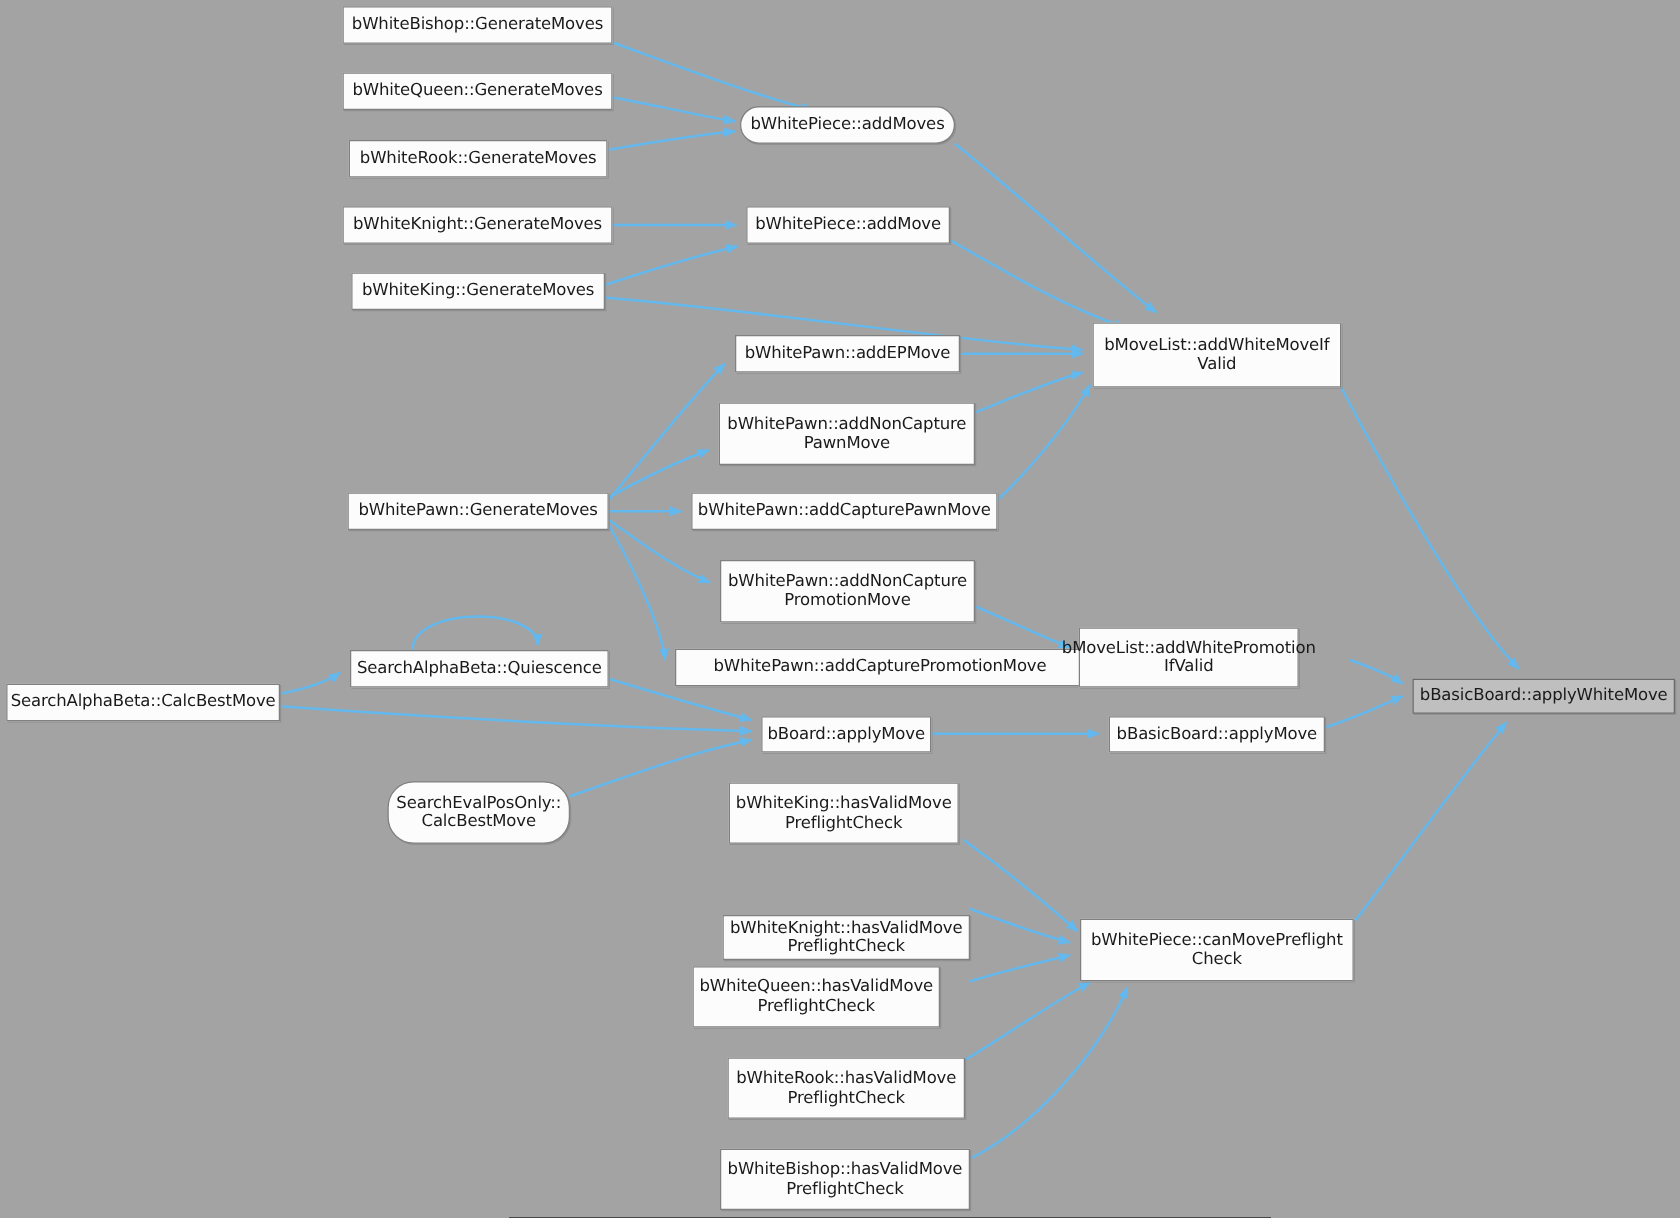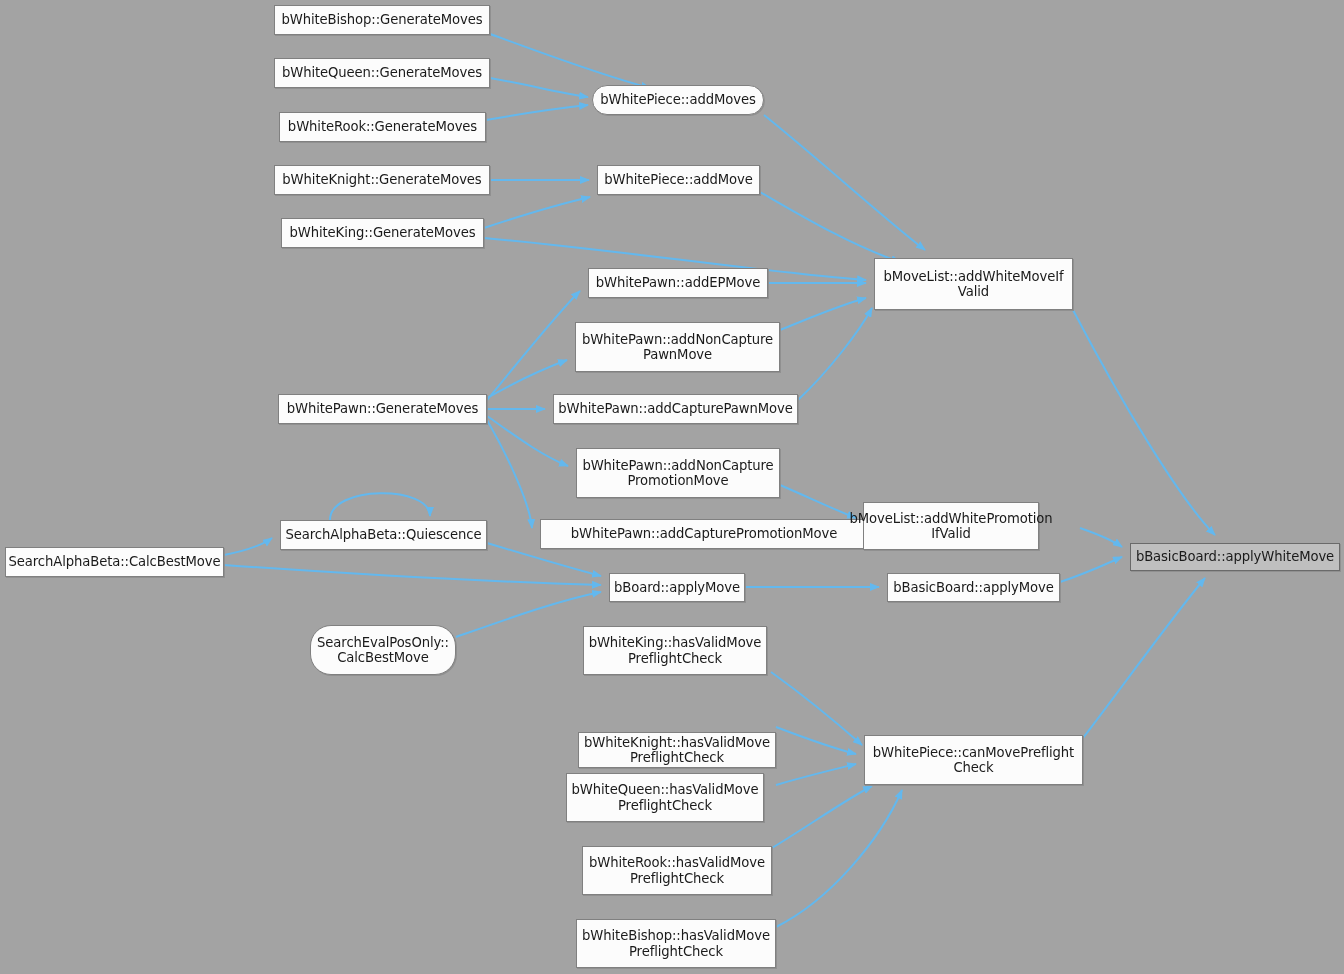--- a/index.html
+++ b/index.html
@@ -105,20 +105,20 @@
       <div class="node" style="left: 609px; top: 573px; width: 136px; height: 29px;">bBoard::applyMove</div>
       <div class="node" style="left: 887px; top: 573px; width: 173px; height: 29px;">bBasicBoard::applyMove</div>
       <div class="node" style="left: 310px; top: 625px; width: 146px; height: 50px; border-radius: 21px;">SearchEvalPosOnly::
 CalcBestMove</div>
       <div class="node" style="left: 583px; top: 626px; width: 184px; height: 49px;">bWhiteKing::hasValidMove
 PreflightCheck</div>
       <div class="node" style="left: 578px; top: 700px; width: 198px; height: 36px; margin-top: 32px;">bWhiteKnight::hasValidMove
 PreflightCheck</div>
       <div class="node" style="left: 864px; top: 735px; width: 219px; height: 50px;">bWhitePiece::canMovePreflight
 Check</div>
-      <div class="node" style="left: 566px; top: 773px; width: 198px; height: 49px;">bWhiteQueen::hasValidMove
+      <div class="node" style="left: 554px; top: 773px; width: 198px; height: 49px;">bWhiteQueen::hasValidMove
 PreflightCheck</div>
       <div class="node" style="left: 582px; top: 846px; width: 190px; height: 49px;">bWhiteRook::hasValidMove
 PreflightCheck</div>
       <div class="node" style="left: 576px; top: 919px; width: 200px; height: 49px;">bWhiteBishop::hasValidMove
 PreflightCheck</div>
     </div>
 </div>
 
 </body></html>

